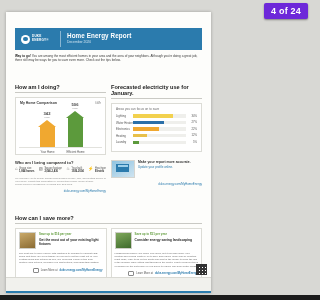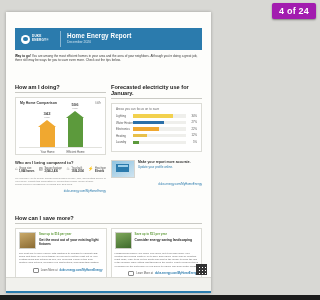--- a/index.html
+++ b/index.html
@@ -2,21 +2,21 @@
 <html><head>
 <meta charset="utf-8">
 <style>
   html,body{margin:0;padding:0;background:#d8d8d4;}
   body{width:217px;height:300px;overflow:hidden;font-family:"Liberation Sans",sans-serif;
        -webkit-font-smoothing:antialiased;}
   .page{position:absolute;left:6px;top:12px;width:205px;height:281px;background:#fdfdfb;
         box-shadow:0 0 3px rgba(0,0,0,.28);overflow:hidden;}
 
   
-  .badge{position:absolute;right:4px;top:3px;background:#a21caf;color:#fff;
+  .badge{position:absolute;right:12px;top:3px;background:#6d28d9;color:#fff;
          font-size:9px;font-weight:bold;padding:3px 7px;border-radius:2px;z-index:40;
          box-shadow:0 1px 2px rgba(0,0,0,.4);letter-spacing:.2px;}
 
   
   .hdr{position:absolute;left:9px;top:16px;width:187px;height:22px;background:#2b7bad;}
   .hdr .logo{position:absolute;left:6px;top:5px;width:34px;height:12px;display:flex;
              align-items:center;gap:2px;}
   .hdr .logo .mark{width:9px;height:9px;border-radius:50%;background:#fff;position:relative;flex:0 0 auto;}
   .hdr .logo .mark:after{content:"";position:absolute;left:2.2px;top:2.2px;width:4.6px;height:4.6px;
                          border-radius:50%;background:#2b7bad;}

